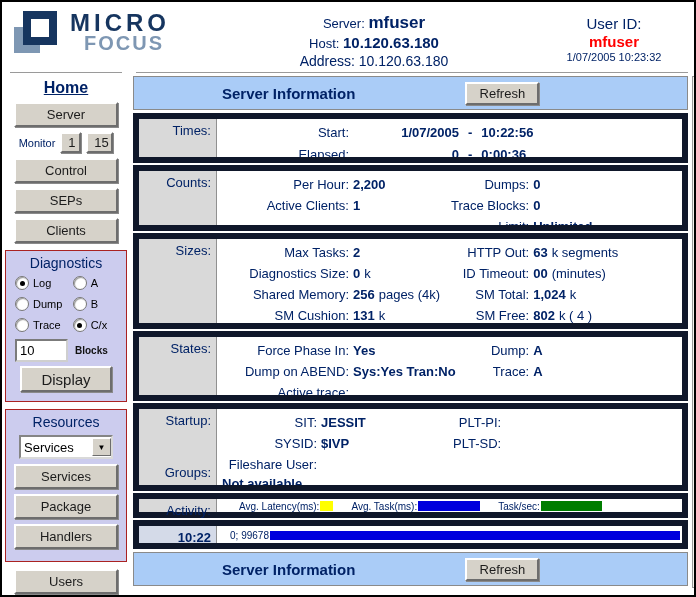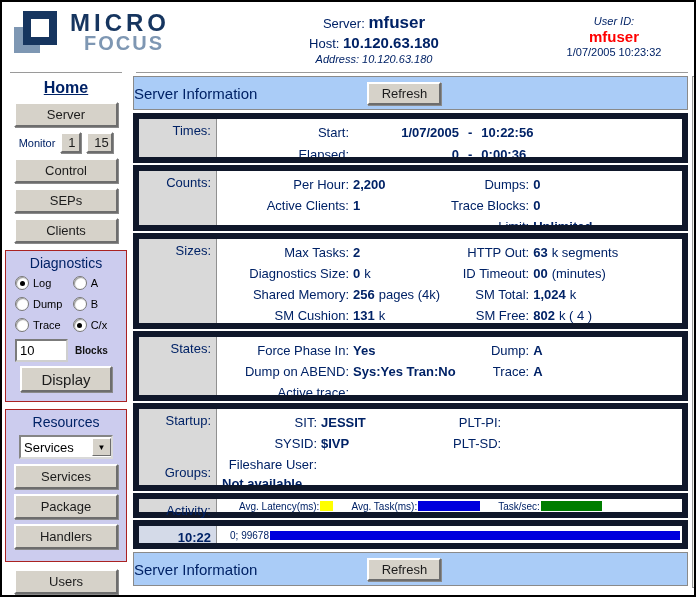--- a/index.html
+++ b/index.html
@@ -13,23 +13,23 @@
   .sq-back{position:absolute;left:0;top:16px;width:26px;height:26px;background:#7e97b3;}
   .sq-front{position:absolute;left:9px;top:0;width:18px;height:18px;border:8px solid #16355f;background:#fff;}
   .logo-text{line-height:20px;padding-top:2px;}
   .logo-l1{font-size:24px;font-weight:bold;color:#16355f;letter-spacing:4px;}
   .logo-l2{font-size:20px;font-weight:bold;color:#7e97b3;letter-spacing:2px;margin-left:14px;}
   .server-info{flex:1;text-align:center;color:#002266;padding-top:2px;}
   .si-l1{font-size:13px;}
   .si-l1 b{font-size:17px;}
   .si-l2{font-size:13px;margin-top:1px;}
   .si-l2 b{font-size:15px;}
-  .si-l3{font-size:11px;margin-top:2px;font-style:italic;}
+  .si-l3{font-size:14px;margin-top:2px;}
   .user-info{width:160px;flex:none;text-align:center;padding-top:4px;color:#002266;}
-  .ui-l1{font-size:11px;font-style:italic;}
+  .ui-l1{font-size:15px;}
   .ui-l2{font-size:15px;font-weight:bold;color:#ff0000;margin-top:1px;}
   .ui-l3{font-size:11px;margin-top:1px;}
   .hdr-line-left{position:absolute;top:70px;left:8px;width:112px;border-top:1px solid #9a9a9a;}
   .hdr-line-right{position:absolute;top:70px;left:134px;right:6px;border-top:1px solid #9a9a9a;}
 
   
   .bodyrow{display:flex;padding-top:4px;}
   .sidebar{width:128px;flex:none;text-align:center;}
   .main{flex:1;margin-left:3px;}
   .scroll-strip{width:8px;flex:none;margin-left:4px;margin-right:1px;height:510px;background:#f5f4ee;border:1px solid #999;}
@@ -58,21 +58,21 @@
   .blocks-row{display:flex;align-items:center;gap:7px;padding:0 9px;margin:2px 0 4px;}
   .blocks-input{width:44px;height:17px;border:2px inset #cfcfcf;font-size:13px;padding-left:3px;font-family:"Liberation Sans",sans-serif;}
   .blocks-label{font-size:10px;font-weight:bold;color:#111;}
   .fake-select{display:flex;width:90px;margin:1px auto 5px;background:#fff;border:2px inset #d9d9d9;height:20px;align-items:center;cursor:pointer;}
   .select-text{flex:1;font-size:13px;text-align:left;padding-left:3px;color:#000;}
   .select-arrow{width:17px;height:16px;background:#d6d2c9;border:1px solid;border-color:#fff #6d6d6d #6d6d6d #fff;
                 font-size:8px;color:#000;display:flex;align-items:center;justify-content:center;flex:none;}
 
   
   .titlebar{height:34px;background:#aaccf7;border:1px solid #8a8a8a;display:flex;align-items:center;margin-bottom:3px;box-sizing:border-box;}
-  .tb-title{font-size:15px;font-weight:normal;color:#002266;white-space:nowrap;}
+  .tb-title{font-size:15px;font-weight:bold;color:#002266;margin-left:88px;white-space:nowrap;}
   .tb-spacer{width:110px;flex:none;}
   .row{display:flex;border:6px solid #0f172a;margin-bottom:2px;background:#fff;box-sizing:border-box;}
   .row-label{width:78px;flex:none;background:#d9d9d9;border-right:1px solid #909090;color:#002266;
              font-size:13px;text-align:right;padding:4px 5px 0 0;box-sizing:border-box;}
   .row-content{flex:1;padding:3px 2px 2px 2px;color:#002266;font-size:13px;overflow:hidden;}
   .r-times{height:50px;}
   .r-counts{height:66px;}
   .r-sizes{height:96px;}
   .r-states{height:70px;}
   .r-startup{height:88px;}

